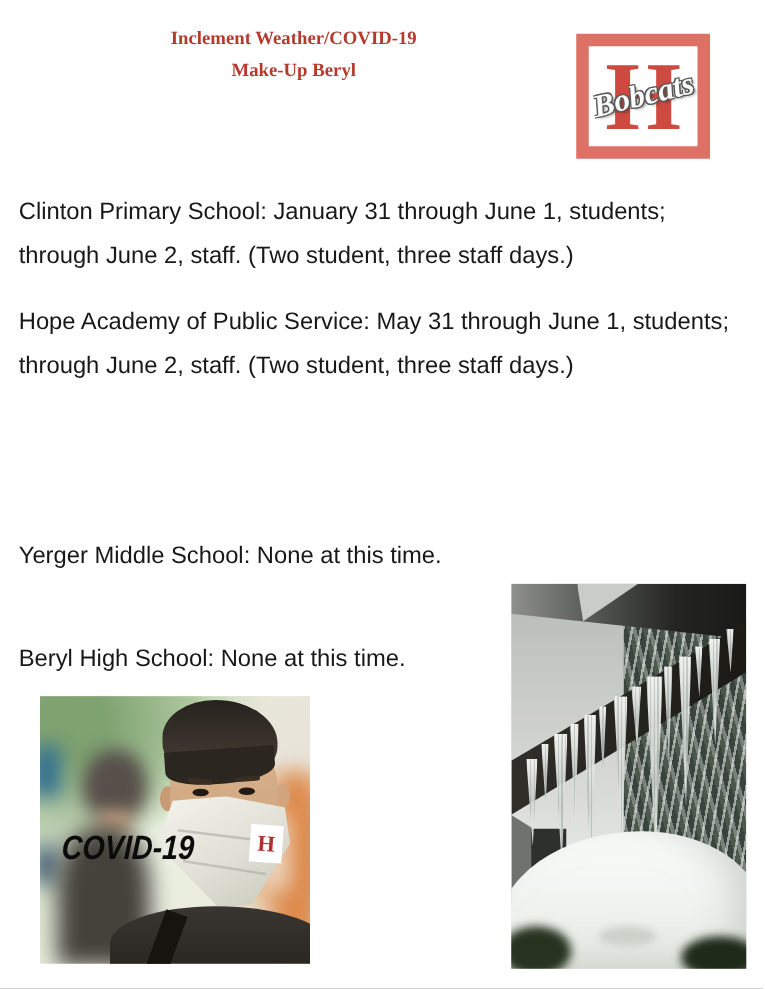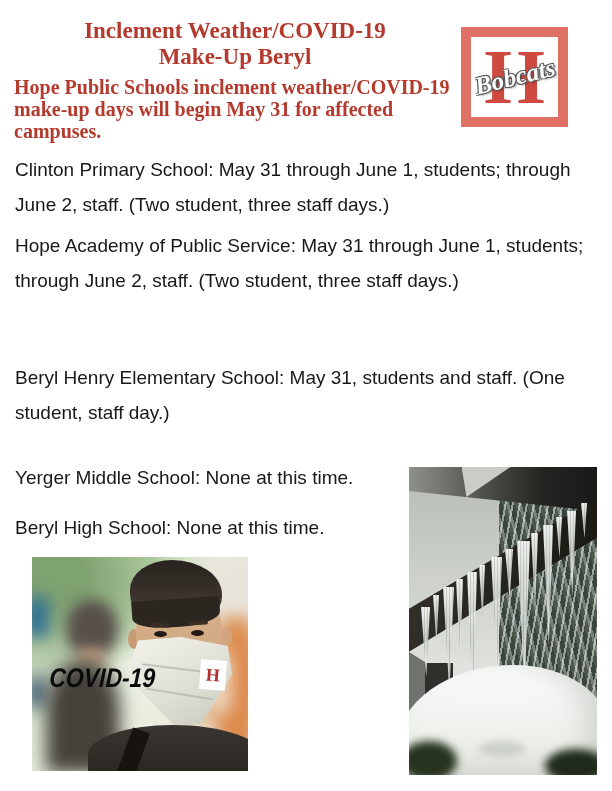--- a/index.html
+++ b/index.html
@@ -4,21 +4,21 @@
 <style>
   html,body{margin:0;padding:0;background:#888;}
   .page{
     position:relative;width:612px;height:791px;background:#ffffff;
     margin:0 auto;overflow:hidden;font-family:"Liberation Sans",sans-serif;
   }
   
   .title{
     position:absolute;left:10px;top:18px;width:450px;text-align:center;
     font-family:"Liberation Serif",serif;font-weight:bold;
-    font-size:23px;line-height:26px;color:#b43a2e;
+    font-size:15px;line-height:26px;color:#b43a2e;
   }
   .intro{
     position:absolute;left:14px;top:76px;width:460px;
     font-family:"Liberation Serif",serif;font-weight:bold;
     font-size:20px;line-height:22px;color:#b43a2e;
   }
   
   .logo{
     position:absolute;left:461px;top:27px;width:87px;height:80px;
     border:10px solid #de7066;background:#fff;
@@ -34,21 +34,21 @@
     font-size:25px;color:#ffffff;transform:rotate(-14deg);
     text-shadow:1px 1px 0 #5a5a5a,-1px -1px 0 #5a5a5a,1px -1px 0 #5a5a5a,
                 -1px 1px 0 #5a5a5a,2px 2px 2px rgba(0,0,0,.35);
     white-space:nowrap;
   }
   
   .para{
     position:absolute;left:15px;width:578px;color:#181818;
     font-size:19px;line-height:35px;
   }
-  .p0{top:152px}.p1{top:228px}.p2{top:360px}.p3{top:460px}.p4{top:510px}
+  .p0{top:152px}.p1{top:240px}.p2{top:360px}.p3{top:427px}.p4{top:510px}
   
   .photo{position:absolute;overflow:hidden;}
   .photo *{position:absolute;}
   
   .photo-mask{
     left:32px;top:557px;width:216px;height:214px;
     background:
       radial-gradient(circle at 88% 55%, #e0a672 0 8%, rgba(224,166,114,0) 30%),
       radial-gradient(circle at 100% 20%, #e8e4da 0 10%, rgba(232,228,218,0) 35%),
       radial-gradient(circle at 12% 10%, #7fa271 0 10%, rgba(127,162,113,0) 40%),
@@ -146,25 +146,23 @@
   <div class="title">
     <span style="display:block">Inclement Weather/COVID-19</span>
     <span style="display:block">Make-Up Beryl</span>
   </div>
 
   <div class="logo">
     <span class="logo-h">H</span>
     <span class="logo-script">Bobcats</span>
   </div>
 
-  <div class="intro">Hope Public Schools inclement weather/COVID-19 make-up days will begin May 31 for affected campuses.</div>
-
-  <div class="para p0">Clinton Primary School: May 31 through June 1, students; through June 2, staff. (Two student, three staff days.)</div>
+
+  <div class="para p0">Clinton Primary School: January 31 through June 1, students; through June 2, staff. (Two student, three staff days.)</div>
   <div class="para p1">Hope Academy of Public Service: May 31 through June 1, students; through June 2, staff. (Two student, three staff days.)</div>
-  <div class="para p2">Beryl Henry Elementary School: May 31, students and staff. (One student, staff day.)</div>
   <div class="para p3">Yerger Middle School: None at this time.</div>
   <div class="para p4">Beryl High School: None at this time.</div>
 
   <div class="photo photo-mask">
     <div class="teal-a"></div>
     <div class="teal-b"></div>
     <div class="blur-head"></div>
     <div class="blur-neck"></div>
     <div class="blur-body"></div>
     <div class="orange-person"></div>

